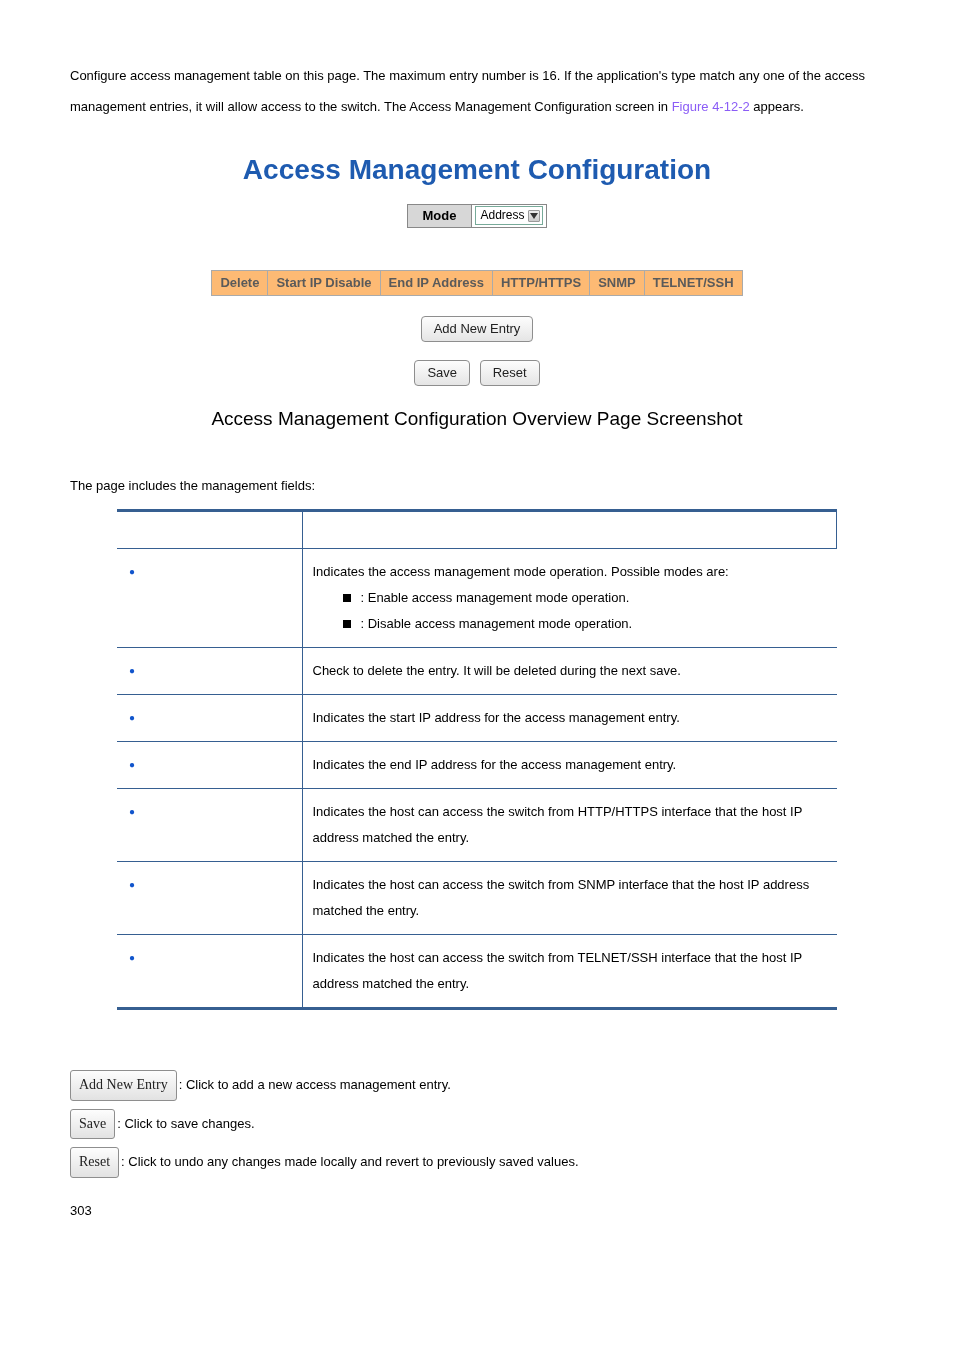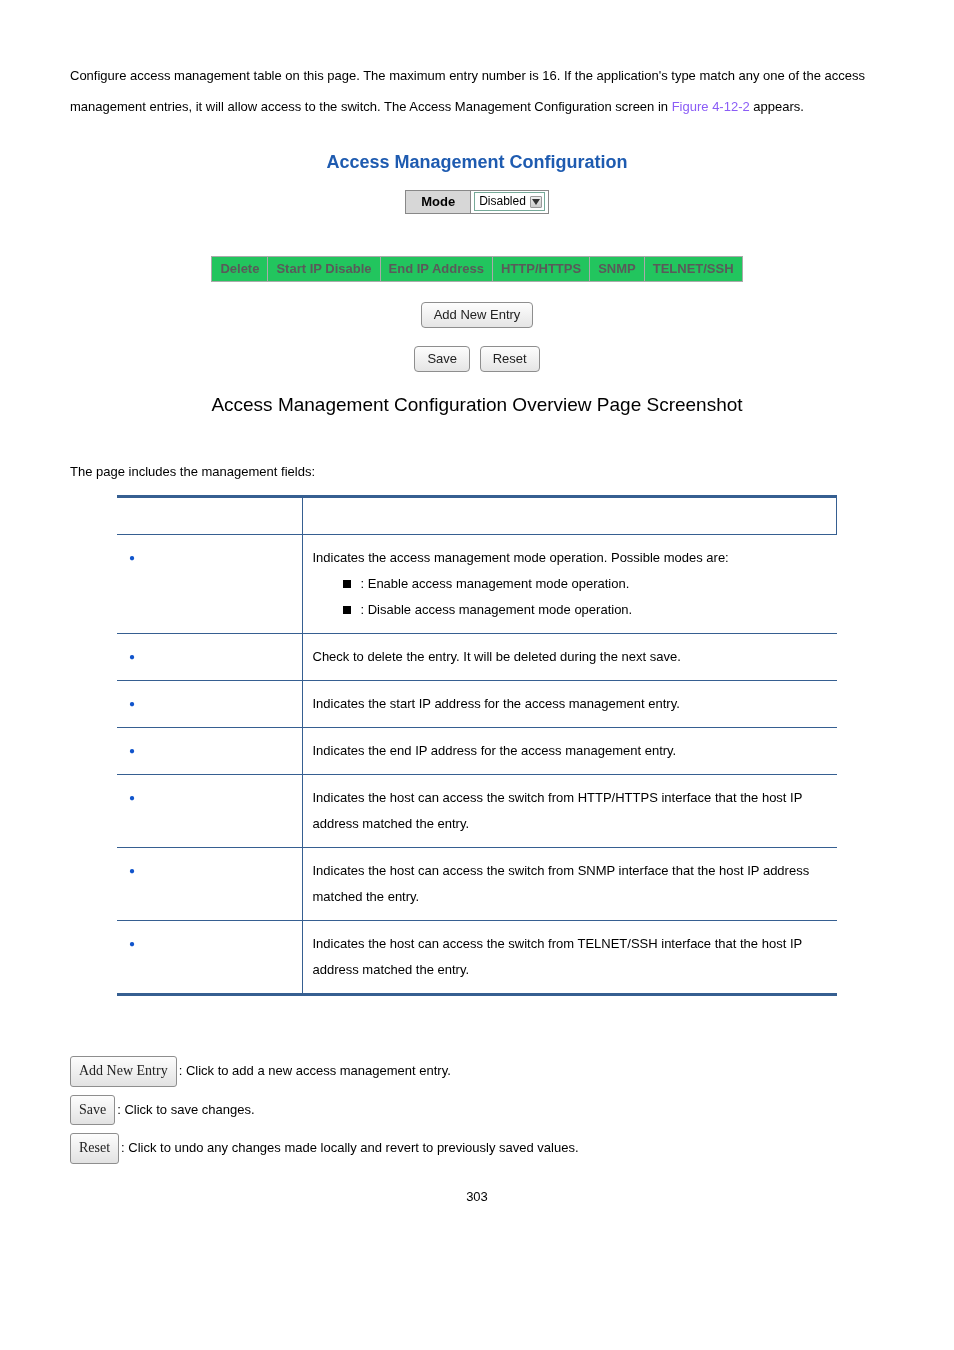--- a/index.html
+++ b/index.html
@@ -11,21 +11,21 @@
       width: 954px;
       padding: 0;
       line-height: 1.4;
     }
     .container { padding: 60px 70px 40px 70px; }
     .top-para { line-height: 2.4; margin-bottom: 28px; font-size: 13px; }
     .link { color: #8b5cf6; }
     .config-wrap { text-align: center; }
     .config-title {
       color: #1e5bb0;
-      font-size: 18px;
+      font-size: 28px;
       font-weight: bold;
       font-family: Arial, sans-serif;
       margin-bottom: 14px;
     }
     .mode-box {
       display: inline-flex;
       border: 1px solid #888;
       margin-bottom: 42px;
     }
     .mode-label {
@@ -64,21 +64,21 @@
       display: inline-table;
       border-collapse: collapse;
       border: 1px solid #aaa;
       margin-bottom: 20px;
     }
     .headers-table th {
       font-family: Verdana, Arial, sans-serif;
       font-size: 13px;
       font-weight: bold;
       color: #5a5a5a;
-      background: #22c55e;
+      background: #fdba74;
       border: 1px solid #aaa;
       padding: 3px 8px;
     }
     .btn-row { text-align: center; margin-bottom: 18px; }
     .ui-btn {
       display: inline-block;
       font-family: Arial, sans-serif;
       font-size: 13px;
       background: linear-gradient(#fdfdfd, #e5e5e5);
       border: 1px solid #8e8e8e;
@@ -127,39 +127,39 @@
       display: inline-block;
       font-family: "Times New Roman", serif;
       font-size: 14px;
       background: linear-gradient(#fdfdfd, #e2e2e2);
       border: 1px solid #8e8e8e;
       border-radius: 3px;
       padding: 1px 8px;
       color: #222;
       margin-right: 2px;
     }
-    .page-num { text-align: center; font-size: 13px; margin-top: 24px; }
+    .page-num { font-size: 13px; margin-top: 24px; }
   </style>
 </head>
 <body>
 
 <div class="container">
 
   <p class="top-para">
     <span>Configure access management table on this page. The maximum entry number is 16. If the application's type match any one of the access management entries, it will allow access to the switch. The Access Management Configuration screen in </span><span class="link">Figure 4-12-2</span><span> appears.</span>
   </p>
 
   <div class="config-wrap">
     <div class="config-title">Access Management Configuration</div>
 
     <div class="mode-box">
       <div class="mode-label">Mode</div>
       <div class="mode-select-wrap">
         <div class="mode-select">
-          <span>Disabled</span>
+          <span>Address</span>
           <span class="chev">
             <svg width="8" height="6" viewBox="0 0 8 6">
                 <path d="M0 0 L8 0 L4 6 Z" fill="#333"></path>
               </svg>
           </span>
         </div>
       </div>
     </div>
 
     <div>

